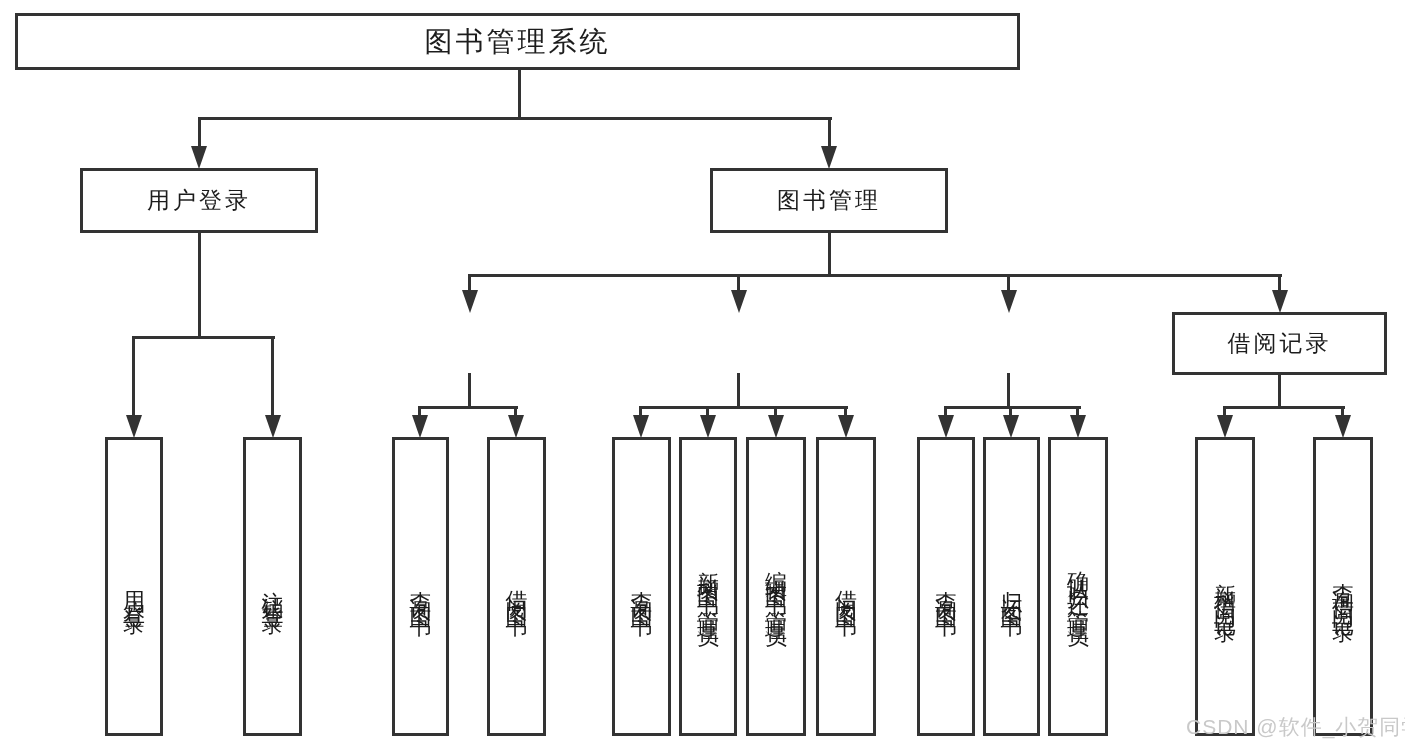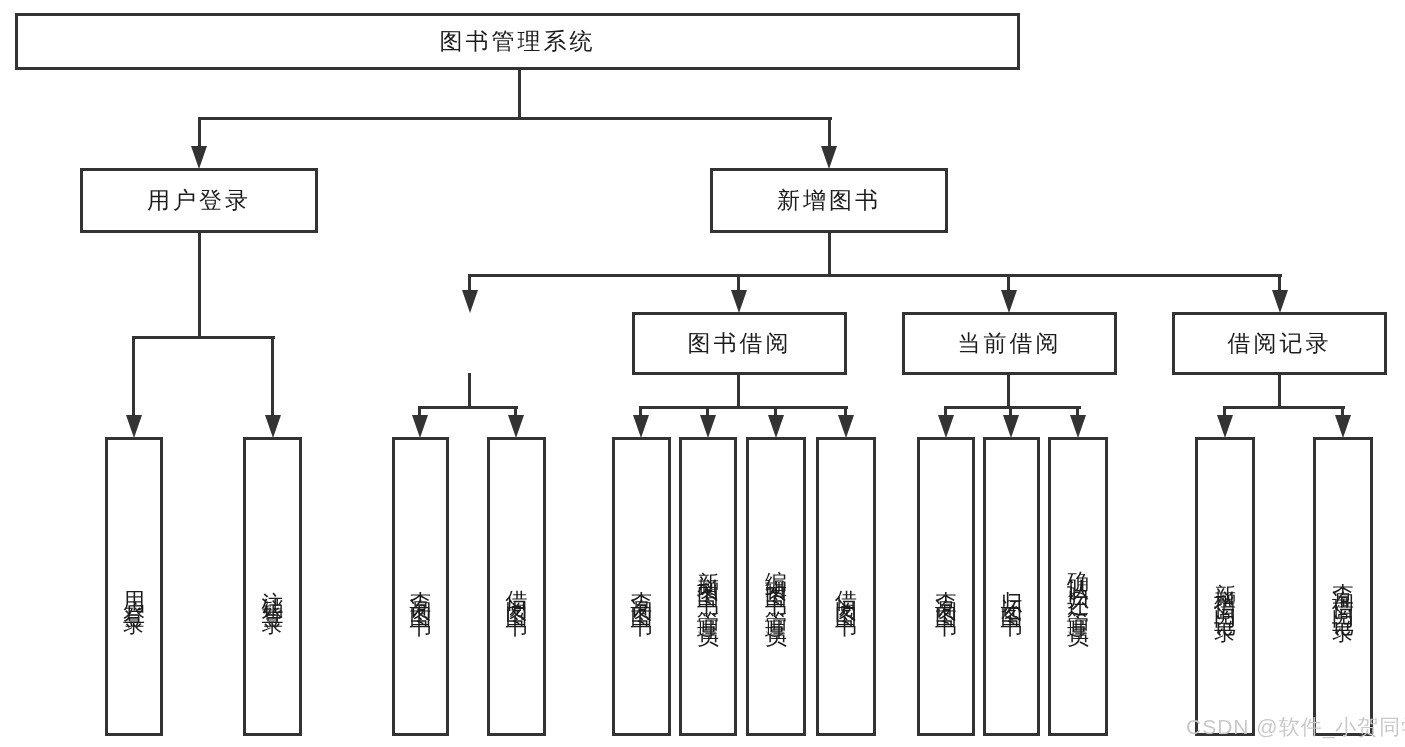--- a/index.html
+++ b/index.html
@@ -18,21 +18,21 @@
     background: #ffffff;
     display: flex;
     align-items: center;
     justify-content: center;
     color: #1c1c1c;
     font-size: 24px;
     letter-spacing: 3px;
     text-align: center;
     white-space: nowrap;
   }
-  .box.lv1 { font-size: 23px; }
+  .box.lv1 { font-size: 28px; }
   .box.lv2, .box.lv3 { font-size: 23px; }
   .vbox {
     writing-mode: vertical-rl;
     text-orientation: mixed;
     font-size: 22px;
     letter-spacing: 8px;
     white-space: normal;
     line-height: 1;
     padding-top: 4px;
   }
@@ -69,42 +69,40 @@
   <div class="box lv1" style="left:15px; top:13px; width:1005px; height:57px;">图书管理系统</div>
 
   <div class="vline" style="left:518px; top:68px; height:52px;"></div>
   <div class="hline" style="left:198px; top:117px; width:634px;"></div>
   <div class="vline" style="left:198px; top:117px; height:33px;"></div>
   <div class="arrow" style="left:191px; top:146px;"></div>
   <div class="vline" style="left:828px; top:117px; height:33px;"></div>
   <div class="arrow" style="left:821px; top:146px;"></div>
 
   <div class="box lv2" style="left:80px; top:168px; width:238px; height:65px;">用户登录</div>
-  <div class="box lv2" style="left:710px; top:168px; width:238px; height:65px;">新增图书</div>
+  <div class="box lv2" style="left:710px; top:168px; width:238px; height:65px;">图书管理</div>
 
   <div class="vline" style="left:198px; top:231px; height:107px;"></div>
   <div class="hline" style="left:132px; top:336px; width:143px;"></div>
   <div class="vline" style="left:132px; top:336px; height:84px;"></div>
   <div class="arrow" style="left:126px; top:415px;"></div>
   <div class="vline" style="left:271px; top:336px; height:84px;"></div>
   <div class="arrow" style="left:265px; top:415px;"></div>
 
   <div class="vline" style="left:828px; top:231px; height:45px;"></div>
   <div class="hline" style="left:468px; top:274px; width:814px;"></div>
   <div class="vline" style="left:468px; top:274px; height:20px;"></div>
   <div class="arrow" style="left:462px; top:290px;"></div>
   <div class="vline" style="left:737px; top:274px; height:20px;"></div>
   <div class="arrow" style="left:731px; top:290px;"></div>
   <div class="vline" style="left:1007px; top:274px; height:20px;"></div>
   <div class="arrow" style="left:1001px; top:290px;"></div>
   <div class="vline" style="left:1278px; top:274px; height:20px;"></div>
   <div class="arrow" style="left:1272px; top:290px;"></div>
 
-  <div class="box lv3" style="left:632px; top:312px; width:215px; height:63px;">图书借阅</div>
-  <div class="box lv3" style="left:902px; top:312px; width:215px; height:63px;">当前借阅</div>
   <div class="box lv3" style="left:1172px; top:312px; width:215px; height:63px;">借阅记录</div>
 
   <div class="vline" style="left:468px; top:373px; height:36px;"></div>
   <div class="hline" style="left:418px; top:406px; width:100px;"></div>
   <div class="vline" style="left:418px; top:406px; height:13px;"></div>
   <div class="arrow" style="left:412px; top:415px;"></div>
   <div class="vline" style="left:514px; top:406px; height:13px;"></div>
   <div class="arrow" style="left:508px; top:415px;"></div>
 
   <div class="vline" style="left:737px; top:373px; height:36px;"></div>

